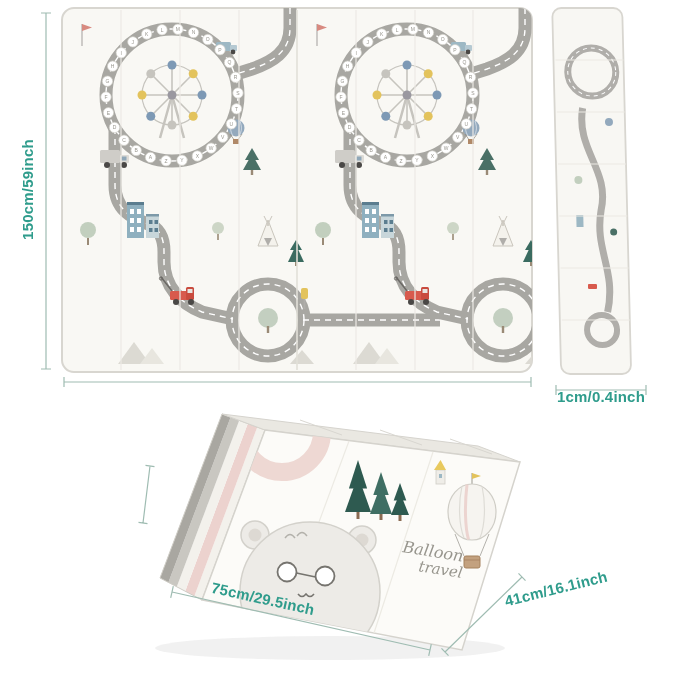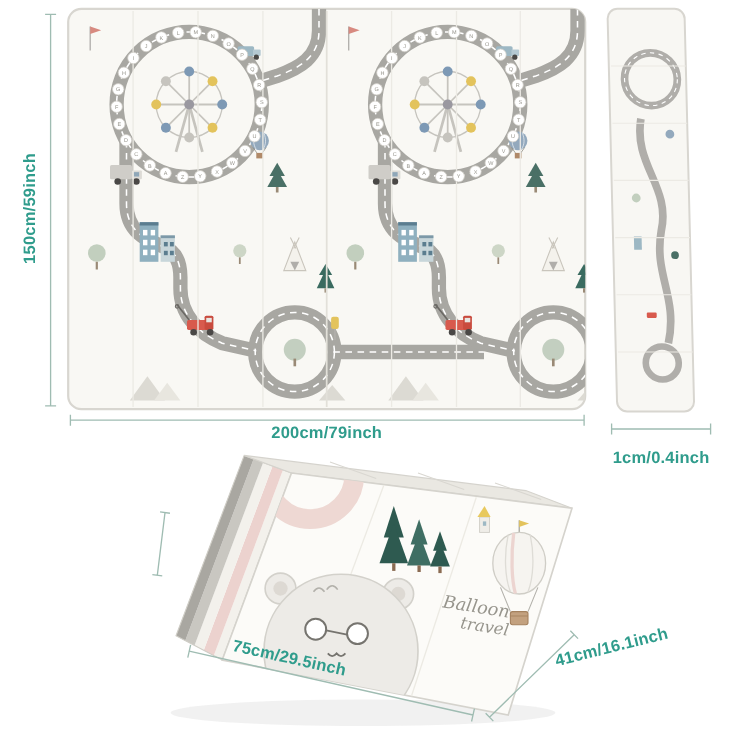--- a/index.html
+++ b/index.html
@@ -372,22 +372,21 @@
     <path d="M150 466 L143 523 M145.5 465.4 L154.5 466.6 M138.5 522.4 L147.5 523.6"></path>
 
     <path d="M172 592 L430 650 M173.3 586.2 L170.7 597.9 M431.3 644.2 L428.7 655.9"></path>
 
     <path d="M445 652 L522 577 M448.5 655.6 L441.5 648.4 M525.5 580.6 L518.5 573.4"></path>
   </g>
 </svg>
 
 <div class="dim-label rot-l" style="left:-33px;top:181px;width:120px;">150cm/59inch</div>
 
-<div class="dim-label" style="left:227px;top:385px;width:140px;">200cm/79inch</div>
-
-<div class="dim-label" style="left:531px;top:408px;width:140px;">1cm/0.4inch</div>
+
+<div class="dim-label" style="left:531px;top:388px;width:140px;">1cm/0.4inch</div>
 
 
 <div class="dim-label" style="left:193px;top:590px;width:140px;transform:rotate(12.5deg);">75cm/29.5inch</div>
 
 <div class="dim-label" style="left:486px;top:580px;width:140px;transform:rotate(-14deg);">41cm/16.1inch</div>
 
 </div>
 
 </body></html>

